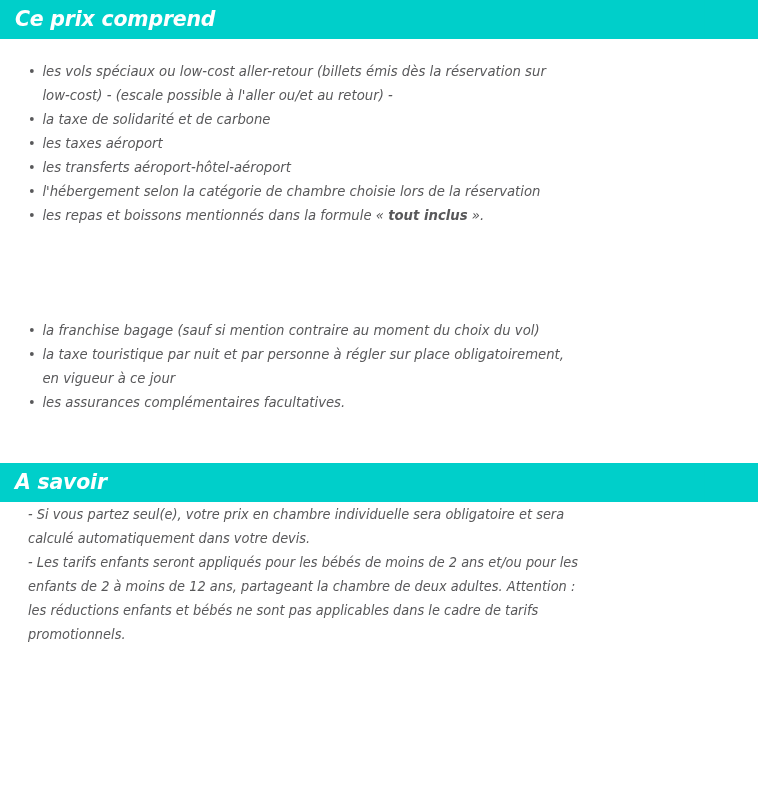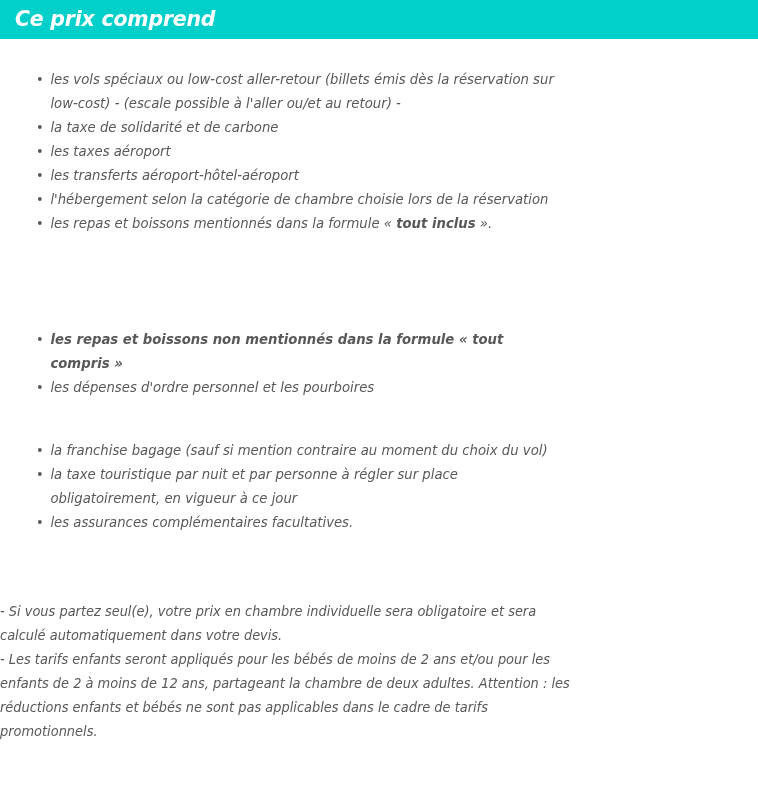--- a/index.html
+++ b/index.html
@@ -34,21 +34,21 @@
     -webkit-font-smoothing: antialiased;
     transform: scaleX(0.93);
     transform-origin: left center;
   }
   .section-header-wrap {
     background: #00cfca;
     width: 758px;
   }
   .bullet-list {
     list-style: none;
-    margin: 12px;
+    margin: 4px;
     padding: 0;
   }
   .bullet-item {
     position: relative;
     padding-left: 40px;
     padding-right: 18px;
     font-style: italic;
     font-size: 13.8px;
     line-height: 24px;
     color: #58585a;
@@ -81,21 +81,21 @@
     line-height: 24px;
     color: #58585a;
     font-family: "DejaVu Sans", sans-serif;
     padding: 0 10px 0 0;
     margin: 0;
     transform: scaleX(0.96);
     transform-origin: left top;
   }
   .spacer-1 { height: 37px; }
   .spacer-2 { height: 45px; }
-  .notes-body { padding-top: 8px; }
+  .notes-body { padding-top: 0; margin-left: 28px; }
 </style>
 </head>
 <body>
 
 <div class="page">
 
   <div>
     <div class="section-header-wrap">
       <div class="section-header">Ce prix comprend</div>
     </div>
@@ -109,35 +109,34 @@
         <li class="bullet-item"><span>les repas et boissons mentionnés dans la formule « </span><b>tout inclus</b><span> ».</span></li>
       </ul>
     </div>
   </div>
 
   <div class="spacer-1"></div>
 
   <div>
     <div class="section-body">
       <div class="group-gap"></div>
-      <ul class="bullet-list">
-        <li class="bullet-item"><b>les repas et boissons non mentionnés dans la formule « tout compris »</b></li>
-        <li class="bullet-item"><span>les dépenses d'ordre personnel et les pourboires</span></li>
-      </ul>
       <div class="group-gap"></div>
       <ul class="bullet-list">
         <li class="bullet-item"><span>la franchise bagage (sauf si mention contraire au moment du choix du vol)</span></li>
         <li class="bullet-item"><span>la taxe touristique par nuit et par personne à régler sur place obligatoirement, en vigueur à ce jour</span></li>
         <li class="bullet-item"><span>les assurances complémentaires facultatives.</span></li>
       </ul>
     </div>
   </div>
 
   <div class="spacer-2"></div>
 
   <div>
+    <div class="section-header-wrap">
+      <div class="section-header">A savoir</div>
+    </div>
     <div class="notes-body">
       <p class="note-paragraph">- Si vous partez seul(e), votre prix en chambre individuelle sera obligatoire et sera calculé automatiquement dans votre devis.</p>
       <p class="note-paragraph">- Les tarifs enfants seront appliqués pour les bébés de moins de 2 ans et/ou pour les enfants de 2 à moins de 12 ans, partageant la chambre de deux adultes. Attention : les réductions enfants et bébés ne sont pas applicables dans le cadre de tarifs promotionnels.</p>
     </div>
   </div>
 
 </div>
 
 </body></html>

